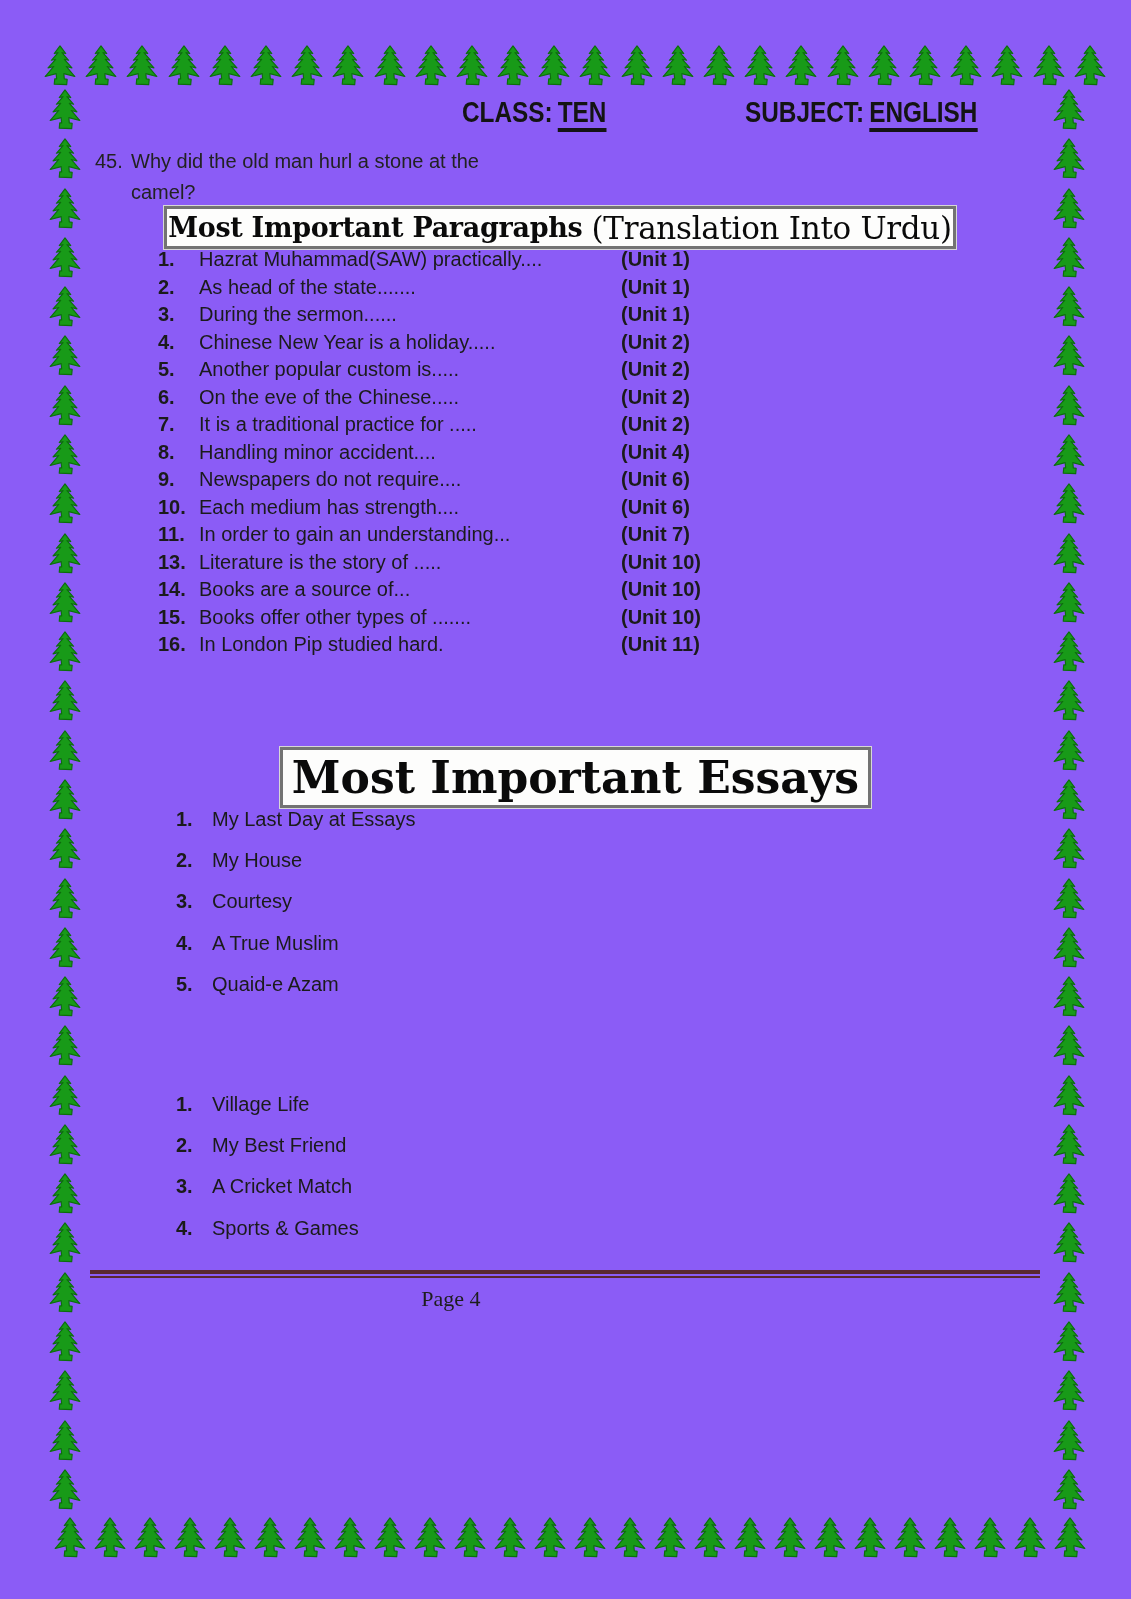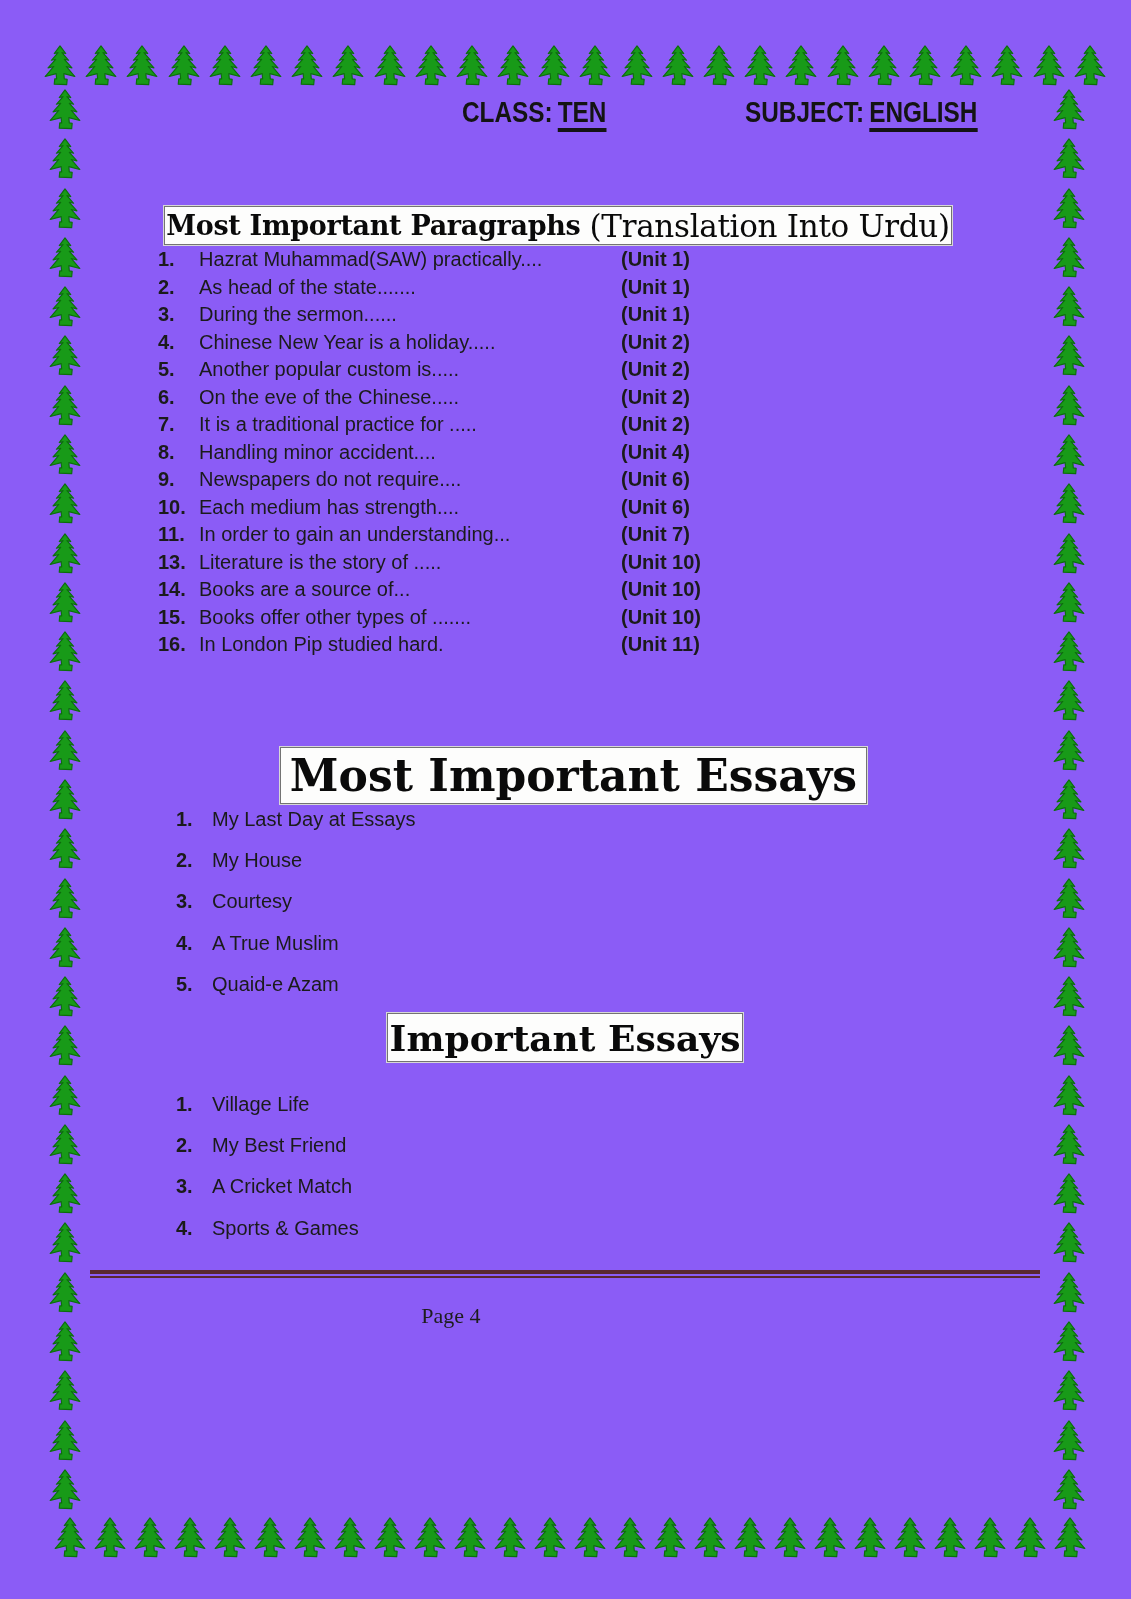--- a/index.html
+++ b/index.html
@@ -26,21 +26,21 @@
        transform:scaleX(0.84);transform-origin:left top;color:#141414;}
   .class-hdr{left:462px;}
   .subject-hdr{left:745px;}
   .hdr .u{border-bottom:4px solid #141414;padding-bottom:0px;margin-left:6px;}
   
   .question{position:absolute;left:95px;top:146px;font-size:20px;line-height:31px;color:#222;}
   .question{display:flex;}
   .q-num{width:36px;}
   
   .title-box{position:absolute;display:flex;align-items:center;justify-content:center;
-    border:1px solid #737373;box-shadow:0 0 0 1px #d7d7d7;background:#fdfdfc;
+    border:3px solid #737373;box-shadow:0 0 0 1px #d7d7d7;background:#fdfdfc;
     font-family:"DejaVu Serif",serif;white-space:nowrap;color:#0a0a0a;}
   .para-title{left:164px;top:206px;width:786px;height:37px;}
   .t-bold{font-size:27px;font-weight:700;letter-spacing:-0.3px;}
   .t-reg{font-size:31px;font-weight:400;margin-left:9px;letter-spacing:-0.3px;}
   .essays-title{left:280px;top:747px;width:585px;height:55px;}
   .t-big{font-size:44px;font-weight:700;}
   .important-title{left:387px;top:1013px;width:354px;height:47px;}
   .t-big2{font-size:36px;font-weight:700;}
   
   .para-list{position:absolute;left:158px;top:246px;width:640px;}
@@ -52,21 +52,21 @@
   .essay-list{position:absolute;left:176px;width:500px;}
   #essay-list{top:799px;}
   #important-list{top:1084px;}
   .e-row{height:41.2px;display:flex;align-items:center;font-size:20px;}
   .e-num{width:36px;font-weight:700;flex:0 0 36px;}
   
   .footer-rule{position:absolute;left:90px;top:1270px;width:950px;}
   .rule-thick{height:4px;background:var(--rule-maroon,#5a2831);}
   .rule-thin{height:2px;margin-top:2px;background:var(--rule-maroon,#5a2831);}
   .page-num{position:absolute;left:0;top:1286px;width:902px;text-align:center;
-    font-family:"Liberation Serif",serif;font-size:22px;color:#1d1d1d;margin-top:17px;}
+    font-family:"Liberation Serif",serif;font-size:22px;color:#1d1d1d;}
 </style>
 </head>
 <body>
 
 <div class="page">
 
   <div id="border-top" class="tree-row">
       <span class="tree">
         <svg viewBox="0 0 40 46" xmlns="http://www.w3.org/2000/svg">
           <path d="M20 2 L26 10 L22 9 L29 17 L24.5 16 L32.5 25 L26.5 23.5 L35.5 34 L24 31 L24.5 36.5 L27.5 37 L27 42.5 L14 42 L14.5 36.5 L16.5 36.5 L16 31 L4.5 34 L13.5 23.5 L7.5 25 L15.5 16 L11 17 L18 9 L14 10 Z" fill="var(--tree-green,#189a18)" stroke="var(--tree-dark,#0c6e0c)" stroke-width="1.2" stroke-linejoin="round"></path>
@@ -625,20 +625,27 @@
       </span>
     </div>
 
   <div class="hdr class-hdr">
     <span>CLASS:</span><span class="u">TEN</span>
   </div>
   <div class="hdr subject-hdr">
     <span>SUBJECT:</span><span class="u">ENGLISH</span>
   </div>
 
+  <div class="question">
+    <span class="q-num">45.</span>
+    <span class="q-text">
+      <span>Why did the old man hurl a stone at the</span><br>
+      <span>camel?</span>
+    </span>
+  </div>
 
   <div class="title-box para-title">
     <span class="t-bold">Most Important Paragraphs</span>
     <span class="t-reg">(Translation Into Urdu)</span>
   </div>
 
   <div class="para-list">
 
       <div class="p-row">
         <span class="p-num">1.</span>
@@ -757,23 +764,20 @@
         <span class="e-num">4.</span>
         <span class="e-txt">A True Muslim</span>
       </div>
 
       <div class="e-row">
         <span class="e-num">5.</span>
         <span class="e-txt">Quaid-e Azam</span>
       </div>
     </div>
 
-  <div class="title-box important-title">
-    <span class="t-big2">Important Essays</span>
-  </div>
   <div class="essay-list" id="important-list">
 
       <div class="e-row">
         <span class="e-num">1.</span>
         <span class="e-txt">Village Life</span>
       </div>
 
       <div class="e-row">
         <span class="e-num">2.</span>
         <span class="e-txt">My Best Friend</span>

